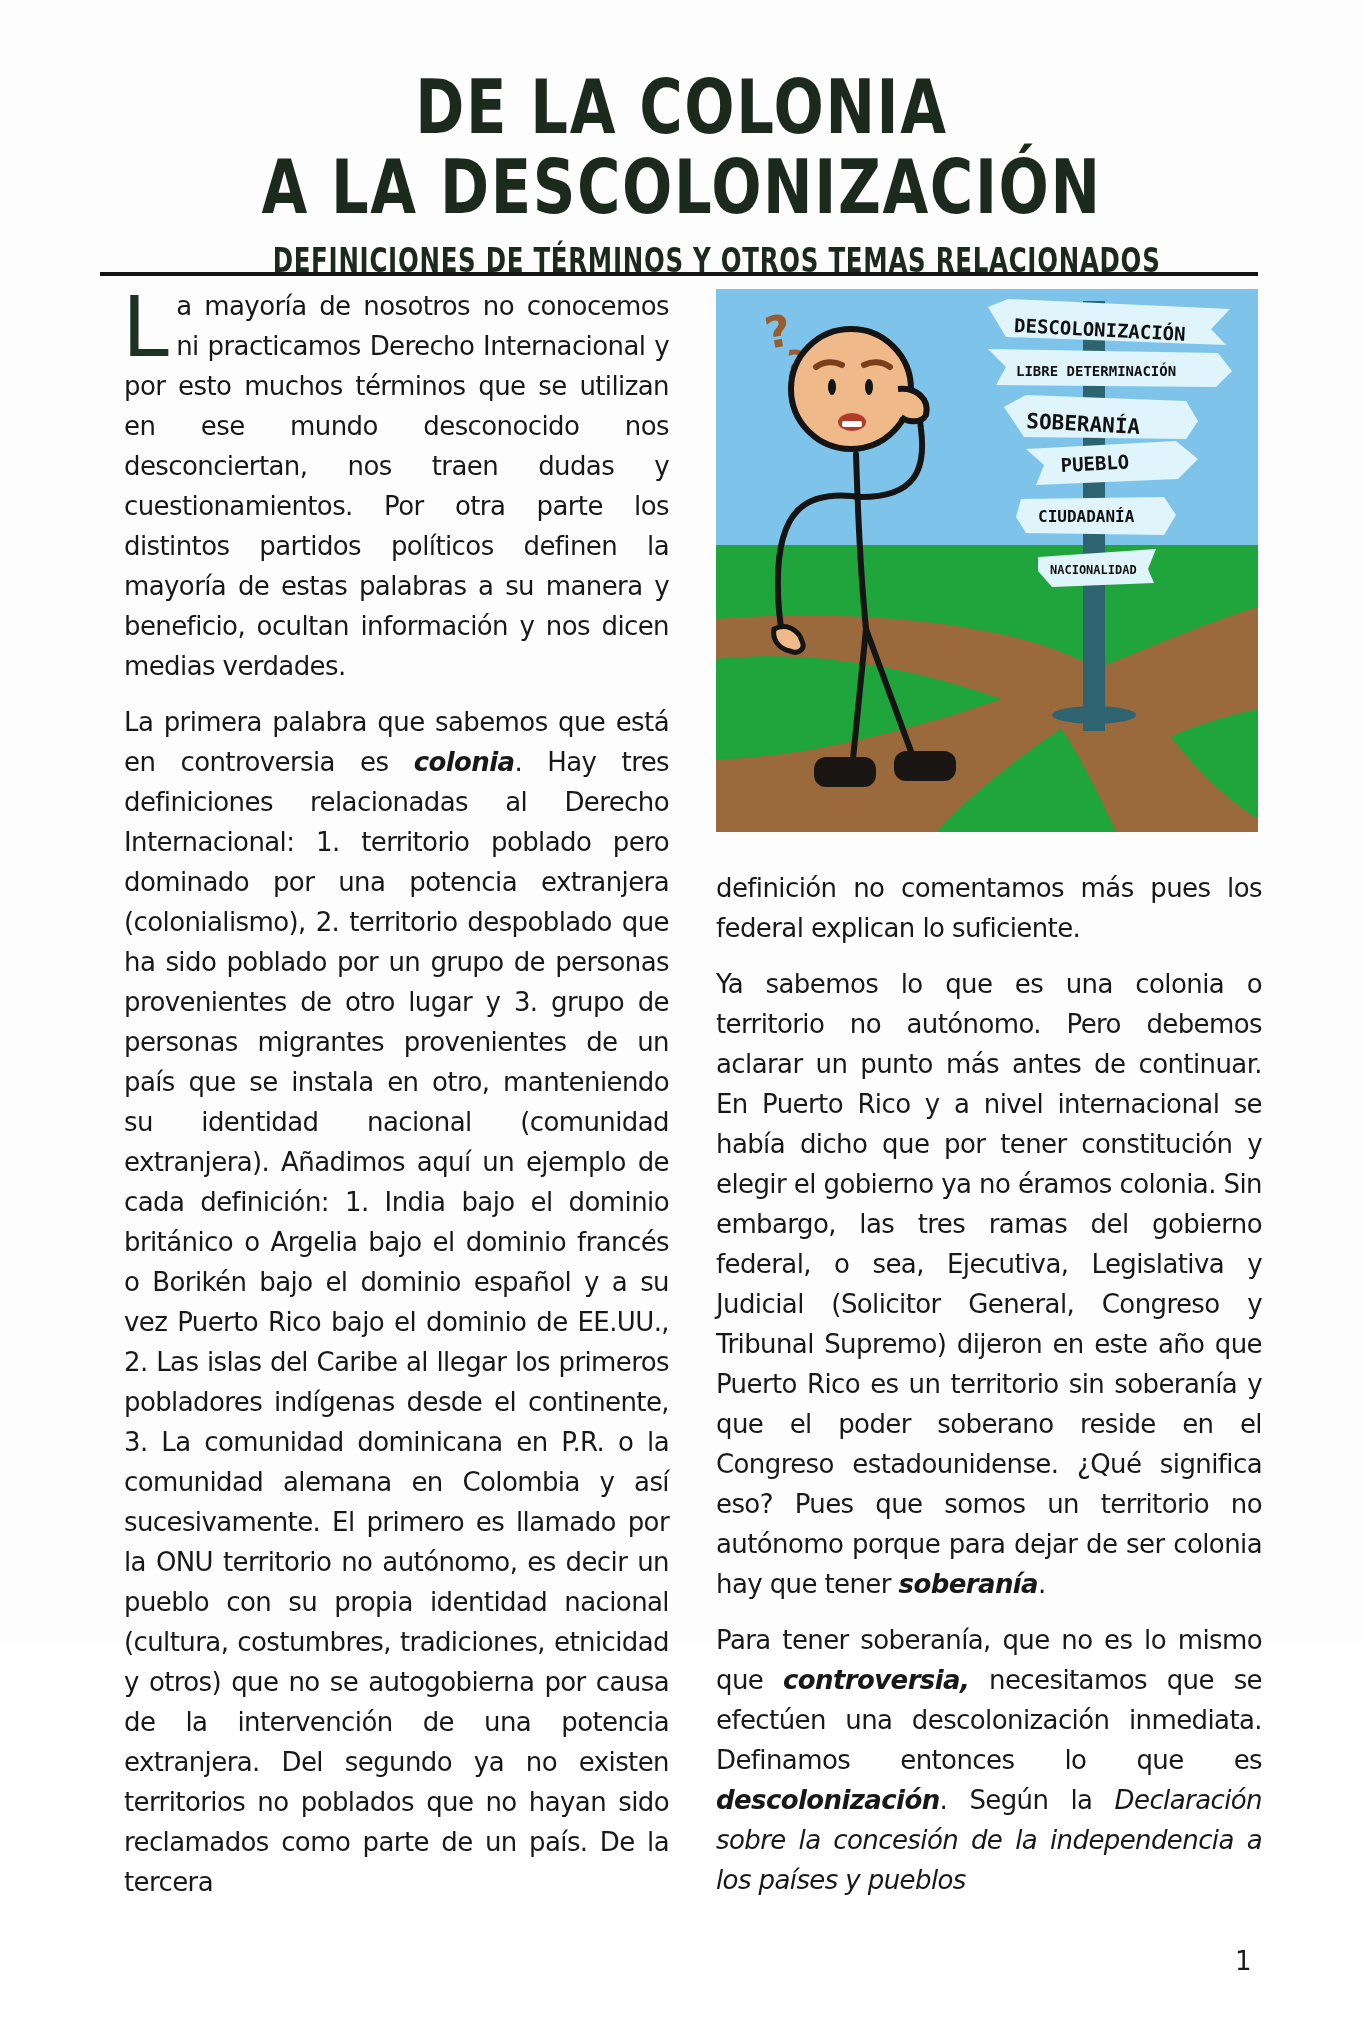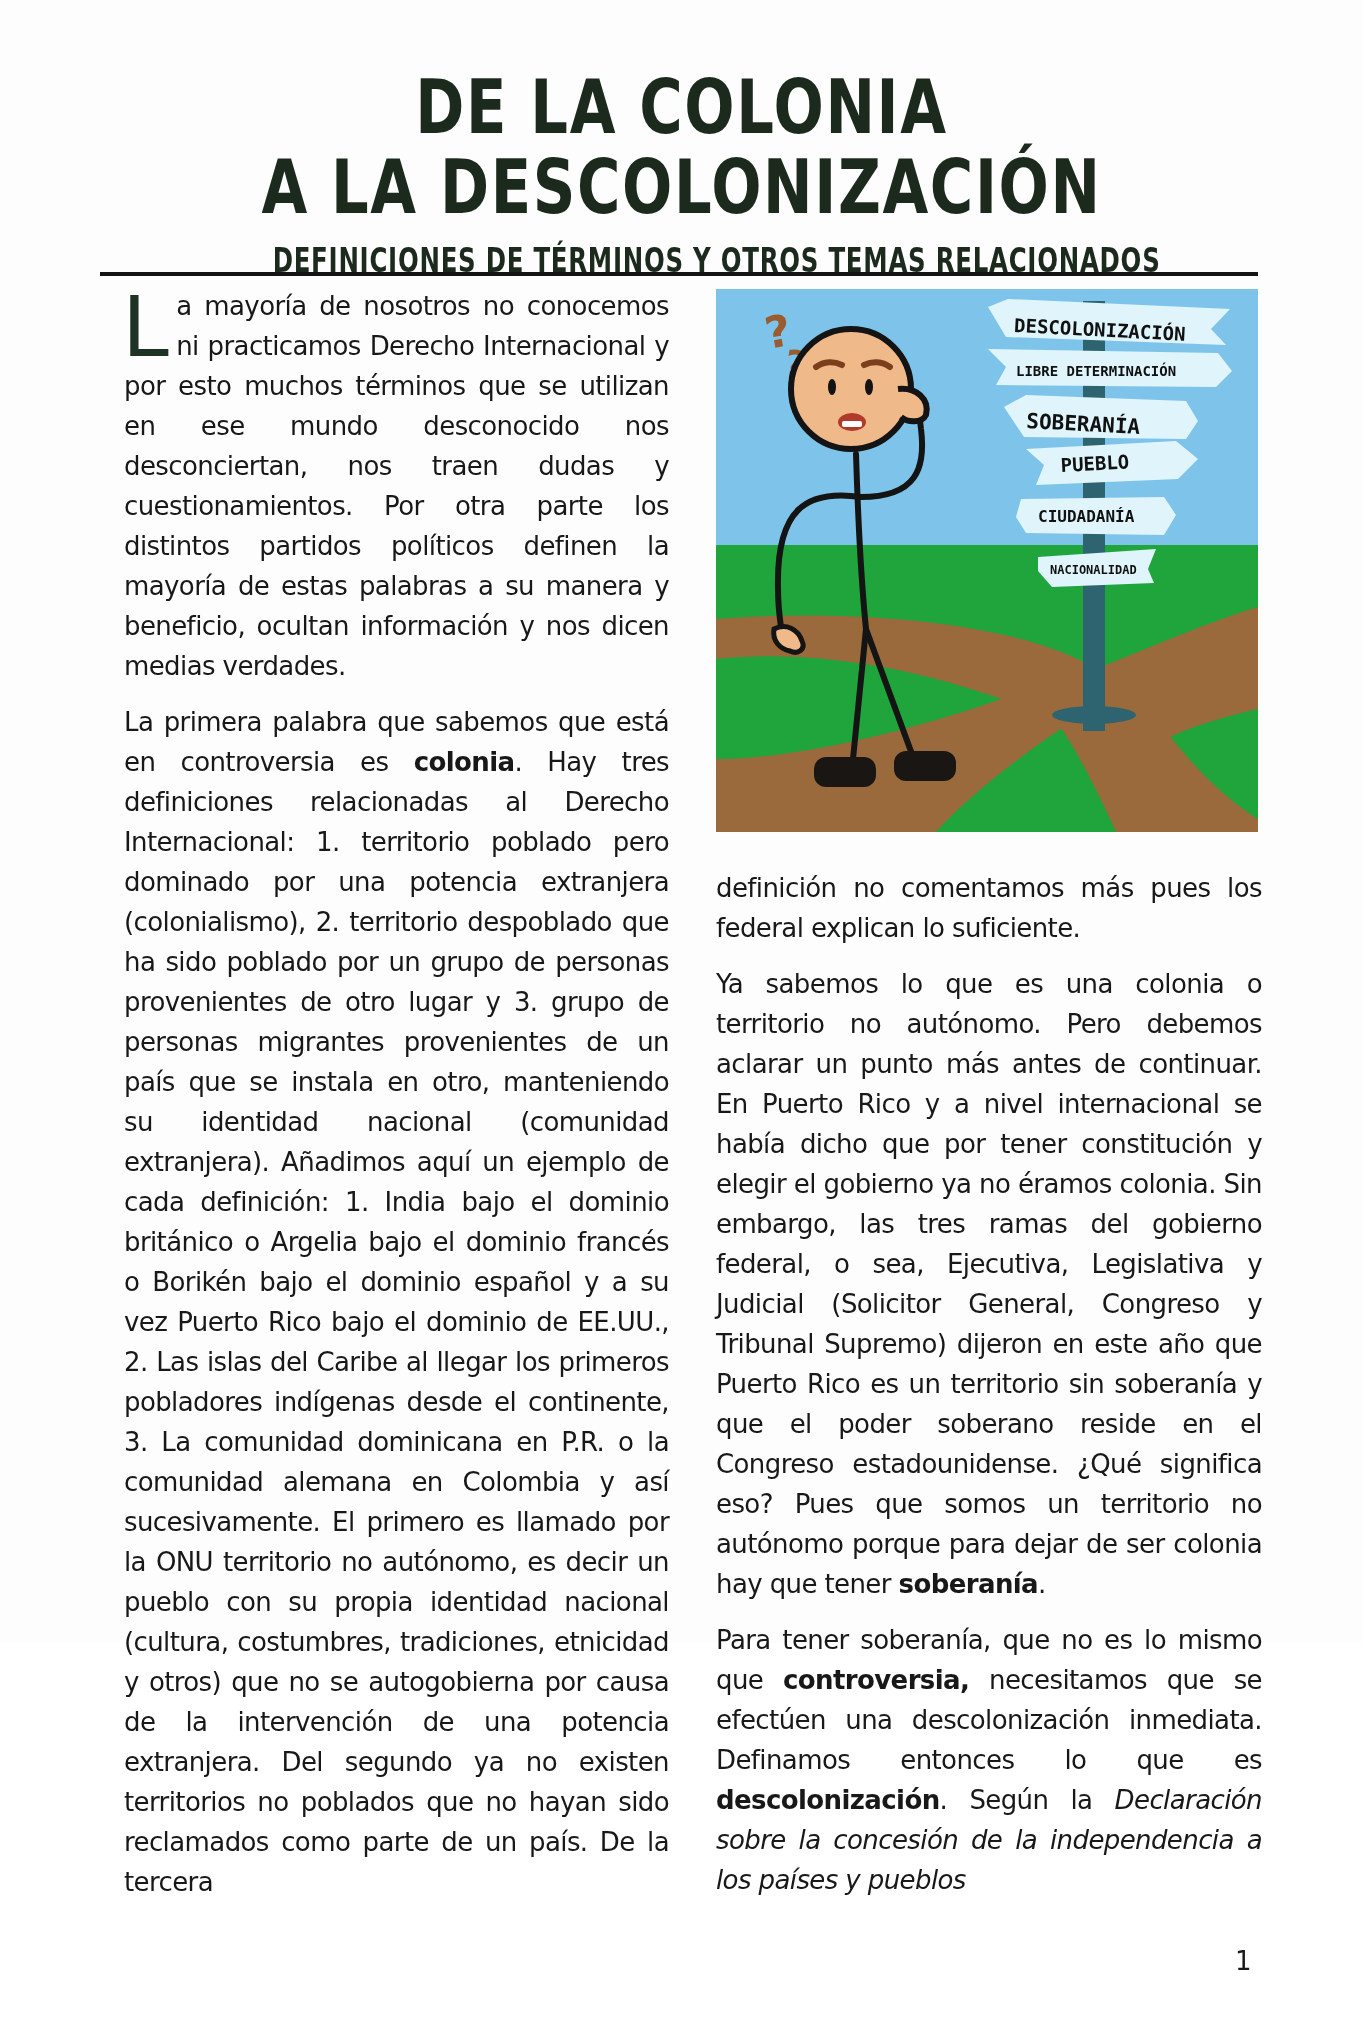--- a/index.html
+++ b/index.html
@@ -12,21 +12,21 @@
   .title-2 { font-size:74px; margin-top:6px; }
   .subtitle { position:absolute; left:100px; top:228px; width:1163px; text-align:left; font-weight:900; font-size:34px; color:#1c2a1e; white-space:nowrap; line-height:1;margin-top:15px; }
   .subtitle span { display:inline-block; transform:scaleX(0.72); transform-origin:center; letter-spacing:1px; }
   .rule { position:absolute; left:100px; top:272px; width:1158px; height:4px; background:#141414; }
 
   .col { position:absolute; font-family:"DejaVu Sans", sans-serif; font-size:26px; line-height:40px; text-align:justify; color:#181818; letter-spacing:-0.6px; }
   .col p { margin:0 0 16px 0; }
   .col-left { left:124px; top:286px; width:545px; }
   .col-right { left:716px; top:868px; width:546px; }
   .dropcap { float:left; font-size:84px; line-height:70px; height:74px; margin:6px 8px 0 -2px; color:#1e3324; font-weight:400; font-family:"DejaVu Sans", sans-serif; }
-  b { font-weight:700; }
+  b { font-weight:700;font-style:italic; }
   i { font-style:italic; }
 
   .illustration { position:absolute; left:716px; top:289px; width:542px; height:543px; overflow:hidden; background:#7ec4ea; }
   .illustration svg { display:block; }
 
   .page-number { position:absolute; left:1235px; top:1946px; font-size:26px; color:#1a1a1a; }
 </style>
 </head>
 <body>
 

